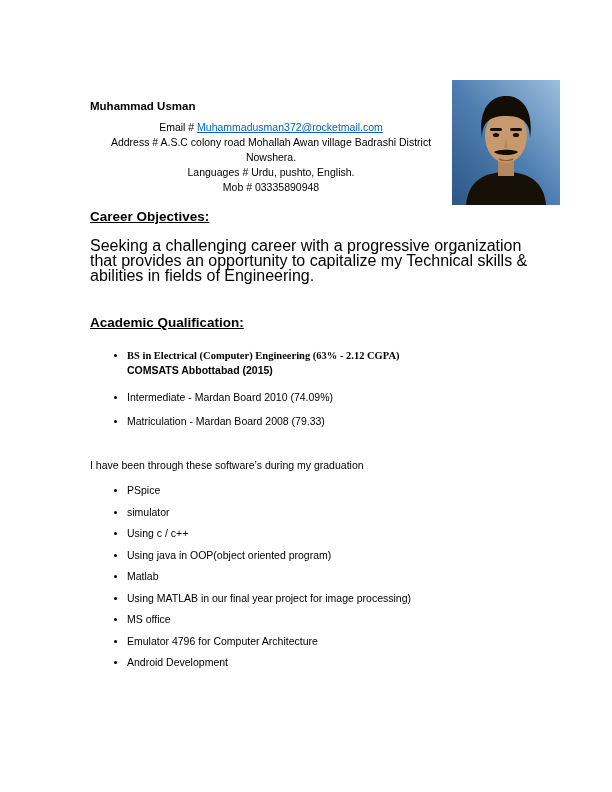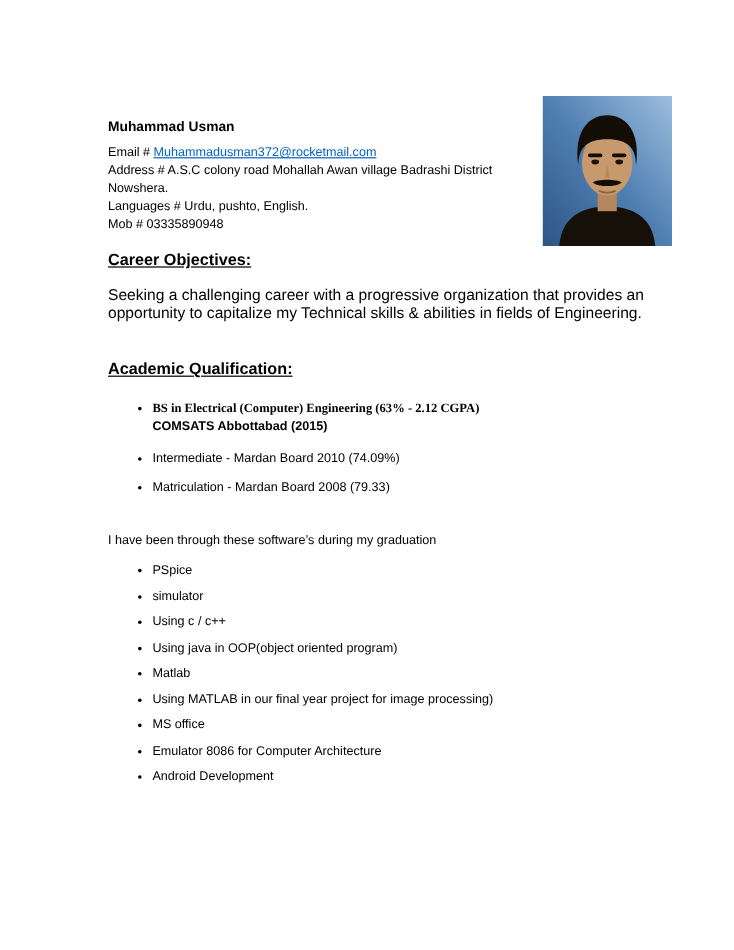--- a/index.html
+++ b/index.html
@@ -32,20 +32,21 @@
 
   .name {
     font-size: 11.5px;
     font-weight: bold;
     margin-bottom: 8px;
   }
 
   .contact-line {
     font-size: 10.5px;
     line-height: 15px;
+    text-align: center;
   }
 
   .email-link {
     color: #0563c1;
     text-decoration: underline;
     cursor: pointer;
   }
 
   
   .photo {
@@ -64,21 +65,21 @@
     font-weight: bold;
     text-decoration: underline;
     margin-top: 0;
   }
 
   .career-section   { margin-top: 14px; }
   .academic-section { margin-top: 32px; }
   .technical-section{ margin-top: 30px; }
 
   .body-text {
-    font-size: 13px;
+    font-size: 16px;
     line-height: 15px;
     margin-top: 14px;
     width: 455px;
   }
 
   
   ul.bullets {
     margin-top: 18px;
     padding-left: 37px;
     list-style: disc;
@@ -179,19 +180,19 @@
     <section class="technical-section">
       <p class="tech-intro">I have been through these software’s during my graduation</p>
       <ul class="bullets">
         <li>PSpice</li>
         <li>simulator</li>
         <li>Using c / c++</li>
         <li>Using java in OOP(object oriented program)</li>
         <li>Matlab</li>
         <li>Using MATLAB in our final year project for image processing)</li>
         <li>MS office</li>
-        <li>Emulator 8086 for Computer Architecture</li>
+        <li>Emulator 4796 for Computer Architecture</li>
         <li>Android Development</li>
       </ul>
     </section>
 
   </div>
 </div>
 
 </body></html>

